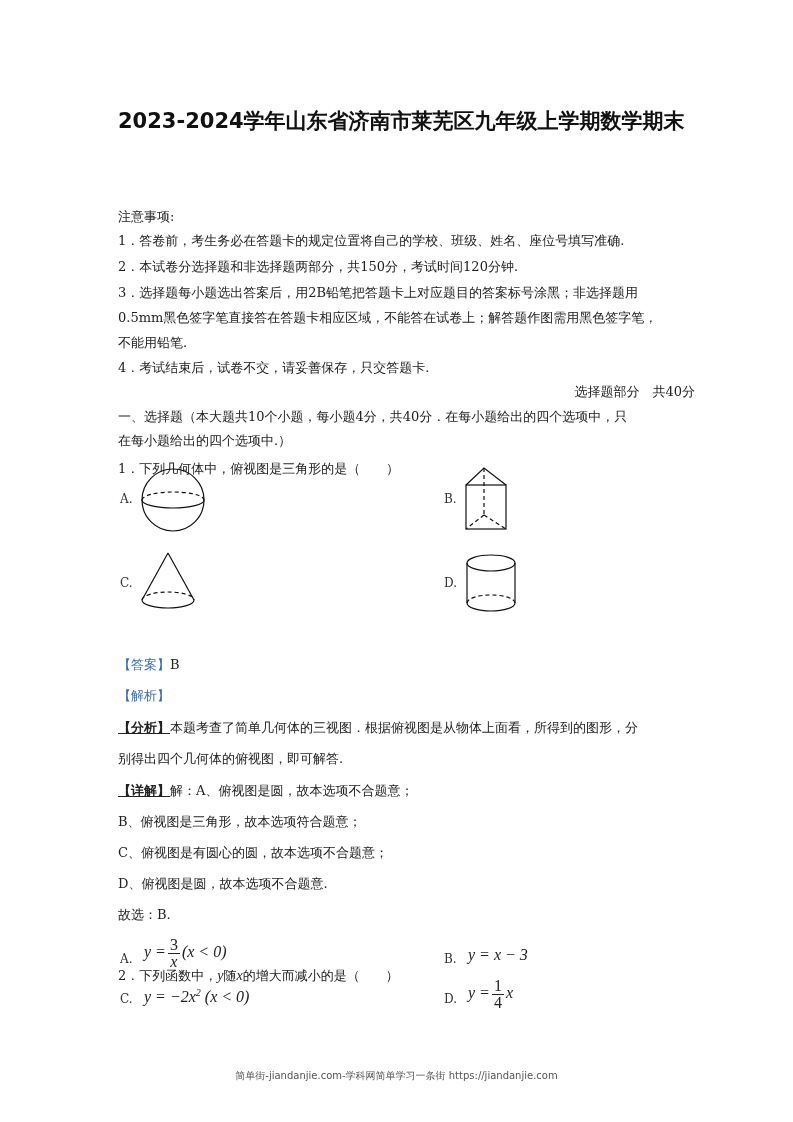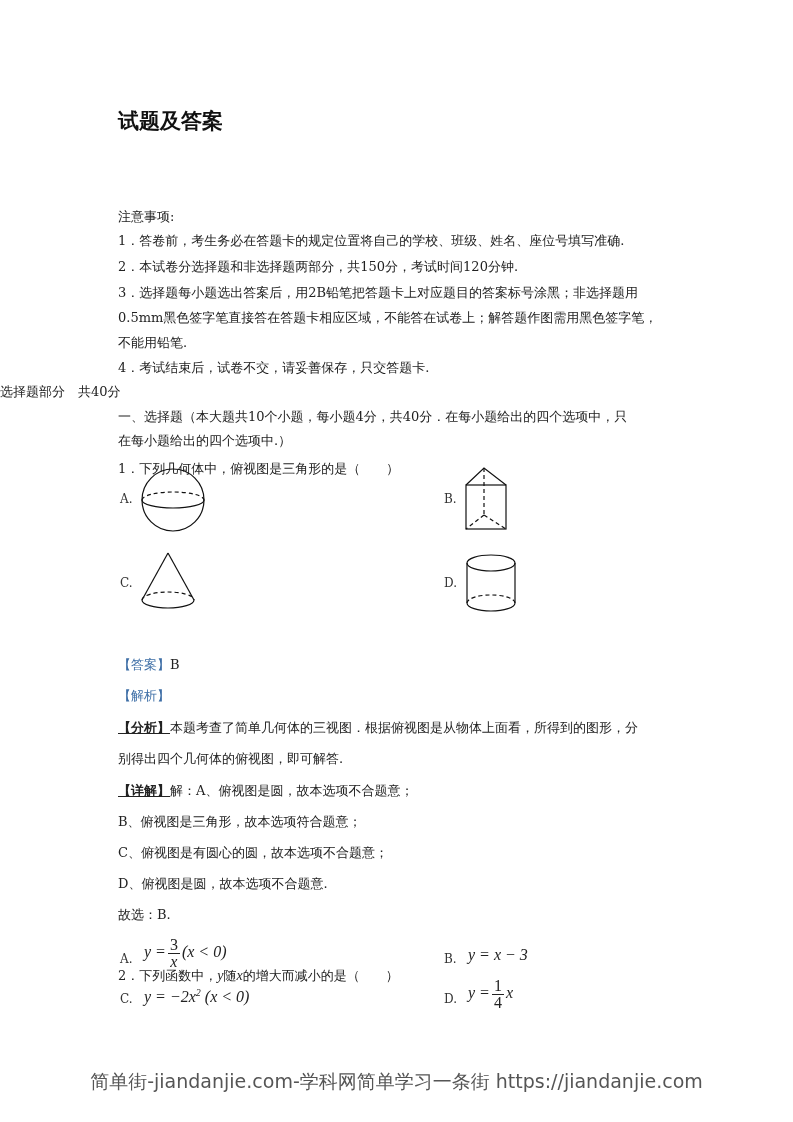--- a/index.html
+++ b/index.html
@@ -10,40 +10,40 @@
   }
   .title {
     position: absolute; left: 118px; top: 100px; width: 570px;
     font-family: "DejaVu Sans", "Liberation Sans", sans-serif;
     font-weight: bold; font-size: 21px; line-height: 42px; color: #111;
   }
   .line {
     position: absolute; left: 118px; font-size: 13px; line-height: 20px;
     white-space: nowrap; color: #222; margin-top: 25px;
   }
-  .center { left: 0; width: 695px; text-align: left; }
+  .center { left: 0; width: 695px; text-align: right; }
   .label-blue { color: #3d6ea6; text-align: right; }
   .bold-bracket { font-weight: bold; text-decoration: underline; }
   .opt-label { position: absolute; font-size: 12px; color: #333; }
   .fig { position: absolute; }
   .math { font-family: "Liberation Serif", "DejaVu Serif", serif; font-style: italic; font-size: 16px; }
   .math .up { font-style: normal; }
   .frac { display: inline-block; vertical-align: middle; text-align: center; line-height: 16px; margin: 0 2px; }
   .frac .num { display: block; border-bottom: 1px solid #222; padding: 0 2px; }
   .frac .den { display: block; padding: 0 2px; }
   .footer {
     position: absolute; left: 0; width: 793px; top: 1069px; text-align: center;
-    font-family: "DejaVu Sans", "Liberation Sans", sans-serif; font-size: 19px; color: #555;
+    font-family: "DejaVu Sans", "Liberation Sans", sans-serif; font-size: 10px; color: #555;
   }
 </style>
 </head>
 <body>
 
 <div class="title">
-  <div>试题及答案</div>
+  <div>2023-2024学年山东省济南市莱芜区九年级上学期数学期末</div>
 </div>
 
 <div class="line" style="top:182px">注意事项:</div>
 <div class="line" style="top:206px">1．答卷前，考生务必在答题卡的规定位置将自己的学校、班级、姓名、座位号填写准确.</div>
 <div class="line" style="top:232px">2．本试卷分选择题和非选择题两部分，共150分，考试时间120分钟.</div>
 <div class="line" style="top:258px">3．选择题每小题选出答案后，用2B铅笔把答题卡上对应题目的答案标号涂黑；非选择题用</div>
 <div class="line" style="top:283px">0.5mm黑色签字笔直接答在答题卡相应区域，不能答在试卷上；解答题作图需用黑色签字笔，</div>
 <div class="line" style="top:308px">不能用铅笔.</div>
 <div class="line" style="top:333px">4．考试结束后，试卷不交，请妥善保存，只交答题卡.</div>
 

